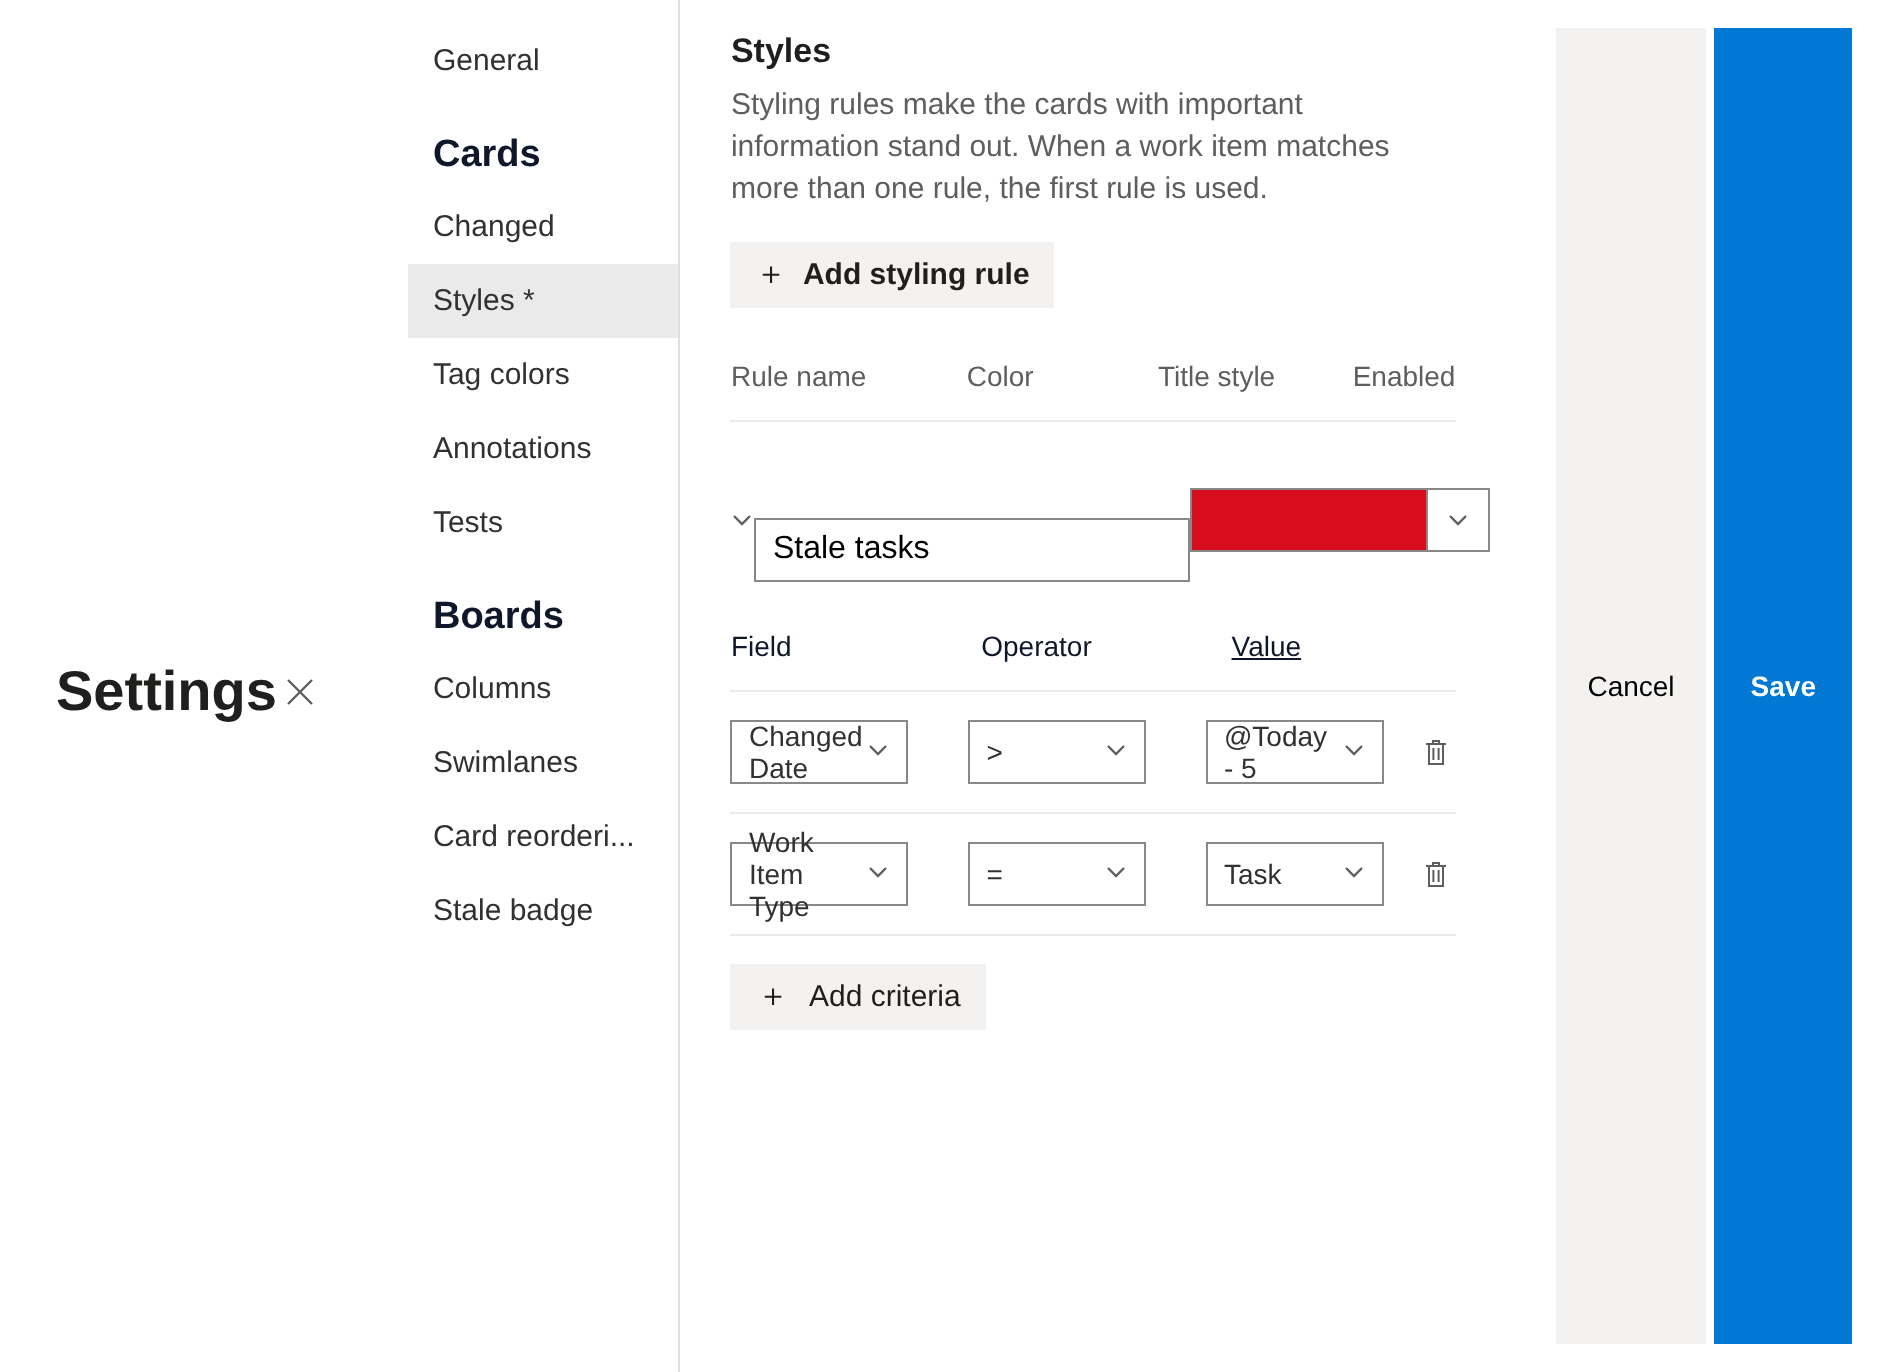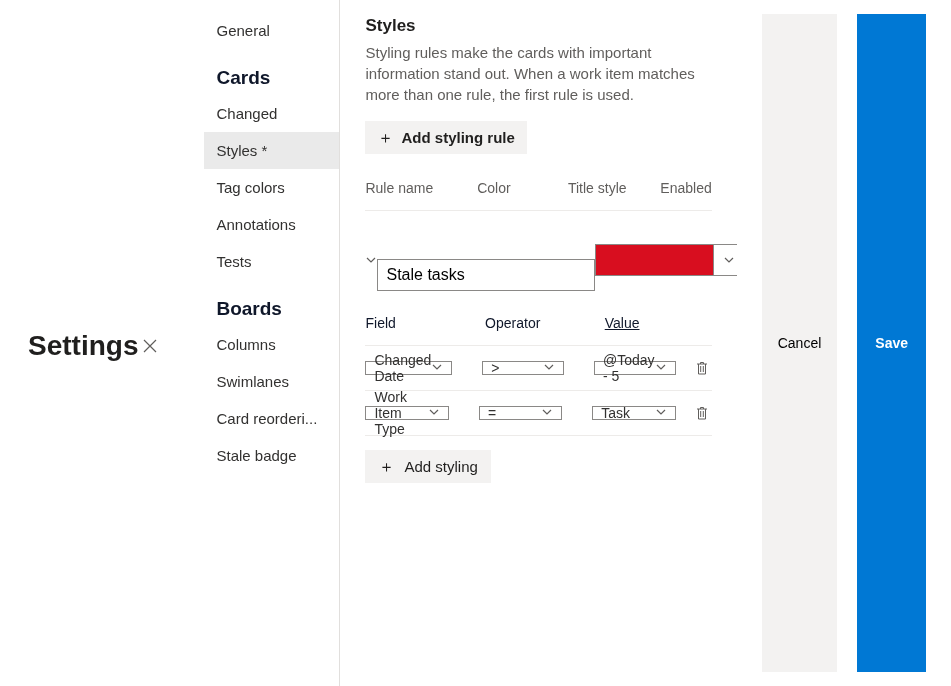--- a/index.html
+++ b/index.html
@@ -246,21 +246,21 @@
     .crit-col-field { width: 246px; }
     .crit-col-op { width: 246px; }
     .crit-col-value { width: 220px; text-decoration: underline; }
     .criteria-row {
       display: flex;
       align-items: center;
       border-top: 1px solid #edebe9;
       padding: 14px 0;
     }
     .dd {
-      height: 14px;
+      height: 32px;
       border: 1px solid #8a8886;
       background: #fff;
       display: flex;
       align-items: center;
       justify-content: space-between;
       padding: 0 8px;
       font-size: 14px;
       cursor: pointer;
     }
     .dd .dd-chev { color: #605e5c; }
@@ -268,21 +268,21 @@
     .dd-op { width: 216px; margin-right: 30px;}
     .dd-value { width: 216px; margin-right: 18px;}
     .criteria-trash { margin-left: auto; padding-right: 2px; }
     .add-criteria-wrap {
       border-top: 1px solid #edebe9;
       padding-top: 14px;
     }
     .footer {
       display: flex;
       justify-content: center;
-      gap: 20px;
+      gap: 4px;
       padding: 14px 25px;
     }
     .btn-cancel {
       background: #f3f2f1;
       border: none;
       padding: 8px 16px;
       font-size: 14px;
       cursor: pointer;
       font-family: inherit;
     }
@@ -443,21 +443,21 @@
             <svg viewBox="0 0 16 16">
                 <path d="M3 4h10M6.5 4V2.5h3V4M4.5 4v10h7V4M6.7 6v6M9.3 6v6" stroke="#605e5c" stroke-width="1" fill="none"></path>
               </svg>
           </div>
         </div>
       </div>
 
       <div class="add-criteria-wrap">
         <button class="btn-subtle-small">
           <span class="plus">＋</span>
-          <span>Add styling</span>
+          <span>Add criteria</span>
         </button>
       </div>
     </div>
   </div>
 
   <div class="footer">
     <button class="btn-cancel">Cancel</button>
     <button class="btn-save">Save</button>
   </div>
 </div>

